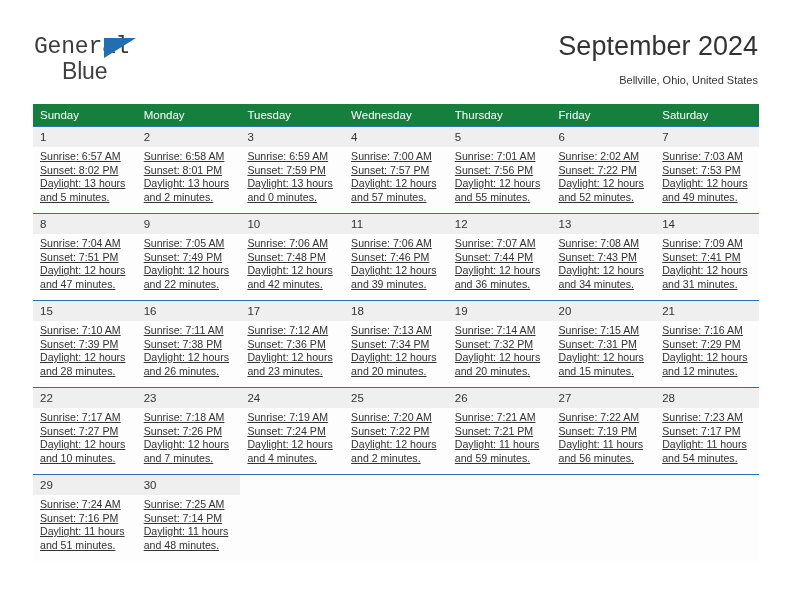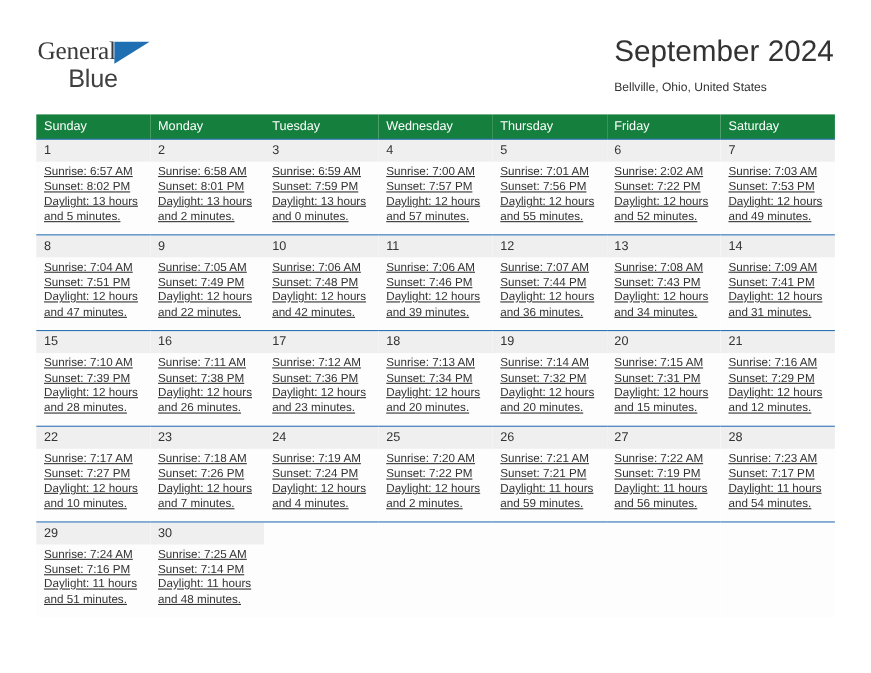--- a/index.html
+++ b/index.html
@@ -38,21 +38,21 @@
   }
   .brand-row1 {
     position: relative;
     height: 26px;
     line-height: 26px;
   }
   .brand-general {
     font-size: 23px;
     letter-spacing: -0.2px;
     color: #3b3b3b;
-    font-family: Liberation Serif, serif;
+    font-family: Liberation Mono, monospace;
   }
   .brand-triangle {
     position: absolute;
     left: 70px;
     top: 4px;
     width: 0;
     height: 0;
     border-left: 32px solid #1f6fb2;
     border-bottom: 20px solid transparent;
   }
@@ -62,20 +62,21 @@
     top: 24px;
     font-size: 23px;
     color: #404040;
     line-height: 26px;
     letter-spacing: -0.2px;
   }
   .title-block {
     position: absolute;
     right: 34px;
     top: 30px;
+    text-align: right;
   }
   .cal-title {
     font-size: 27px;
     color: #333333;
     line-height: 32px;
     font-weight: normal;
     margin: 0;
   }
   .cal-subtitle {
     font-size: 11px;

